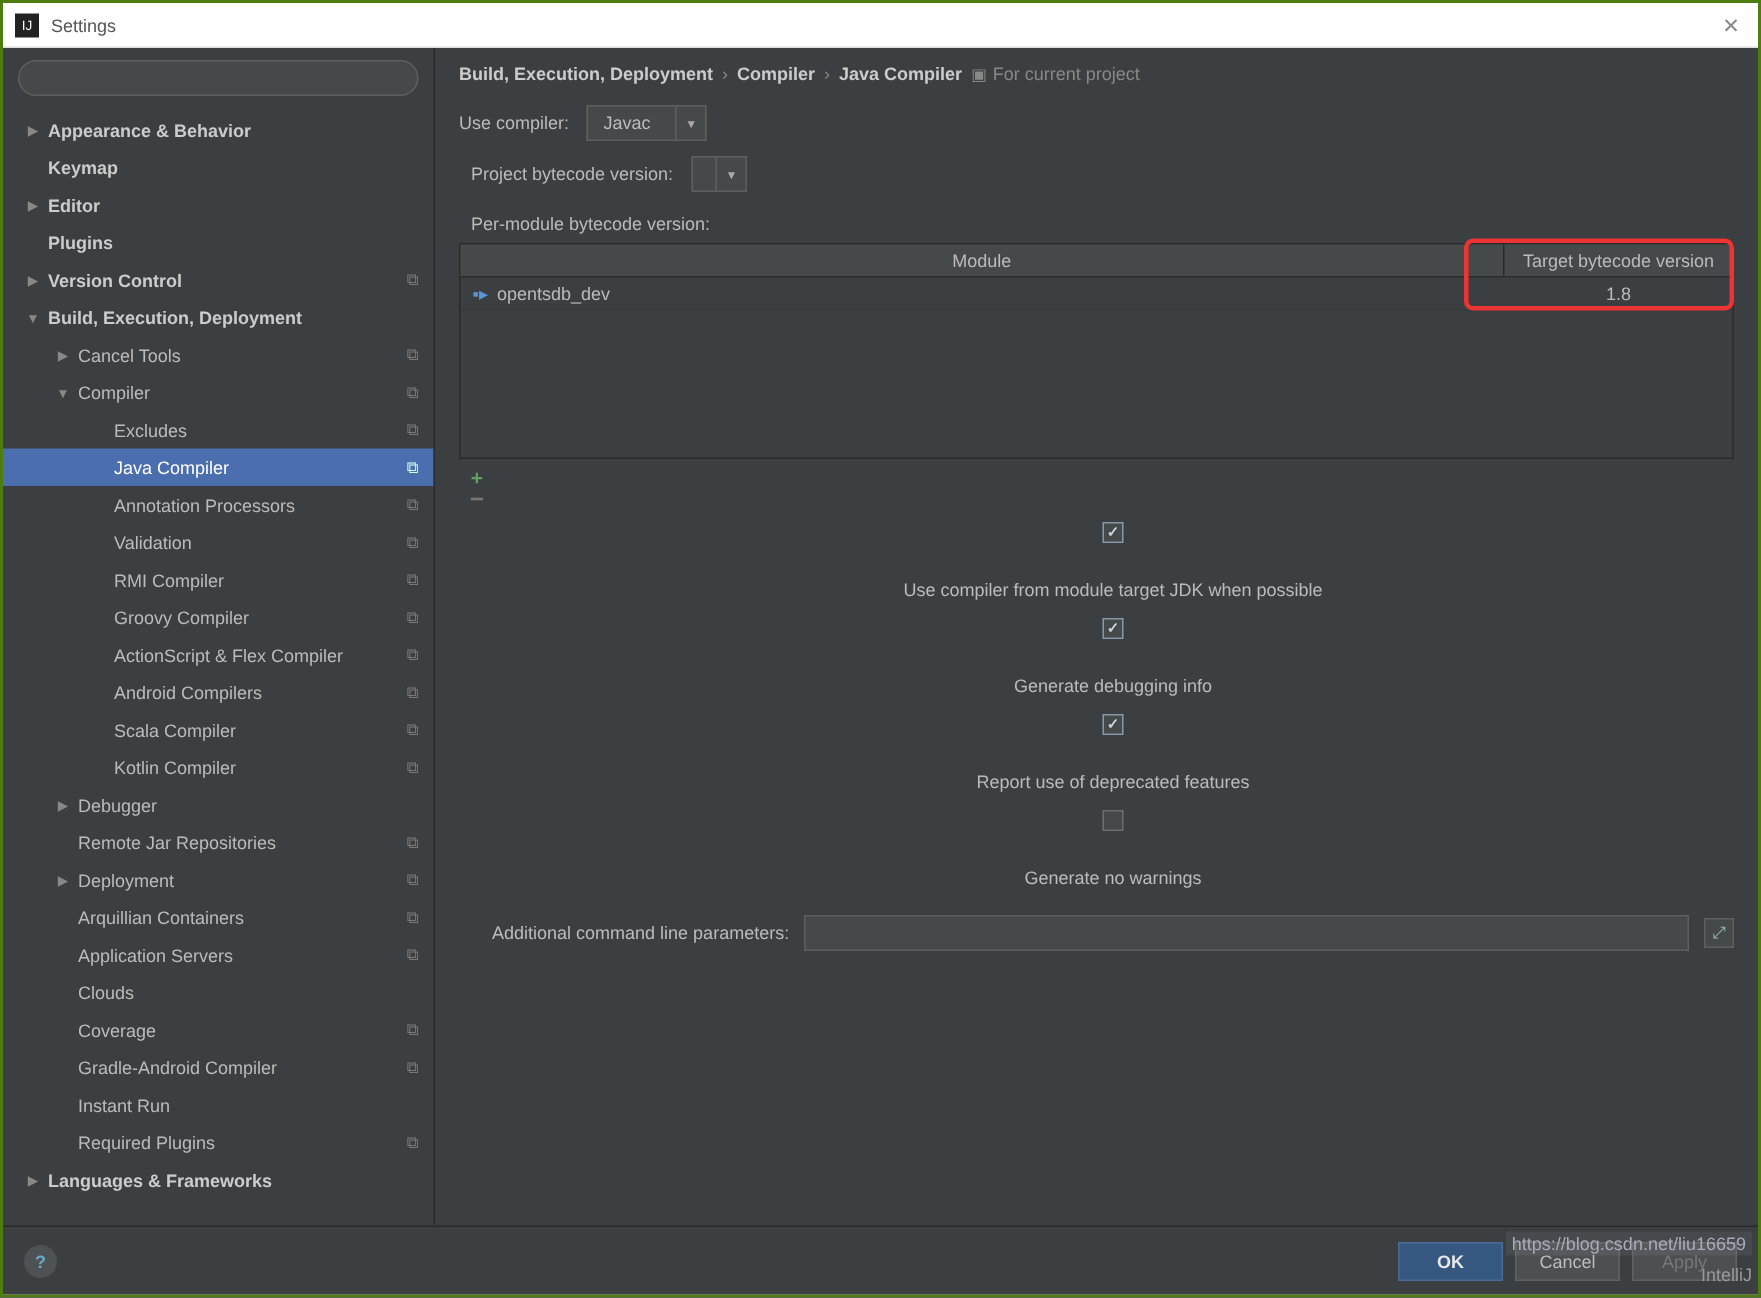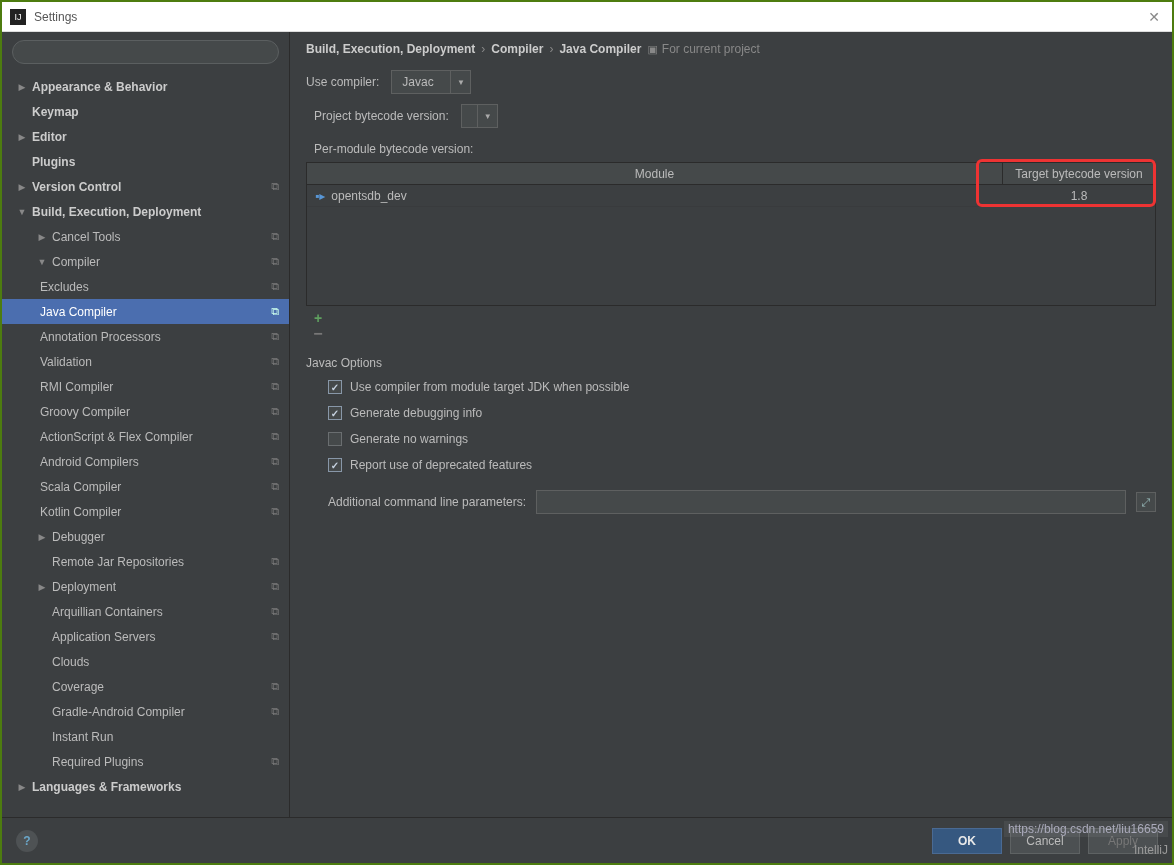--- a/index.html
+++ b/index.html
@@ -23,21 +23,21 @@
   .tree { flex: 1; overflow-y: auto; padding-top: 2px; }
   .tree-item { display: flex; align-items: center; height: 25px; padding-left: 14px; cursor: pointer; position: relative; }
   .tree-item.selected { background: #4b6eaf; color: #fff; }
   .tree-item .arrow { width: 12px; display: inline-block; color: #888; font-size: 9px; text-align: center; }
   .tree-item.selected .arrow { color: #ddd; }
   .tree-item .lbl { margin-left: 4px; }
   .tree-item.bold .lbl { font-weight: 600; color: #cccccc; }
   .tree-item .end-icon { position: absolute; right: 10px; color: #7a7a7a; font-size: 11px; }
   .tree-item.selected .end-icon { color: #cfe; }
   .ind1 { padding-left: 34px; }
-  .ind2 { padding-left: 22px; }
+  .ind2 { padding-left: 58px; }
   
   .rpane { flex: 1; display: flex; flex-direction: column; padding: 10px 16px 0 16px; overflow: hidden; }
   .breadcrumb { display: flex; align-items: center; gap: 6px; color: #bbb; margin-bottom: 14px; flex-wrap: wrap; }
   .breadcrumb .crumb { font-weight: 600; color: #cccccc; }
   .breadcrumb .sep { color: #888; }
   .breadcrumb .hint { color: #888; font-weight: normal; display: flex; align-items: center; gap: 4px; }
   .breadcrumb .hint-ico { font-size: 11px; }
   
   .form-row { display: flex; align-items: center; margin-bottom: 10px; }
   .form-row .label { margin-right: 12px; color: #bbb; }
@@ -58,21 +58,21 @@
   .table-body { height: 120px; }
   .table-row { display: flex; height: 22px; align-items: center; border-bottom: 1px solid #2b2b2b33; }
   .td-module { flex: 1; display: flex; align-items: center; padding-left: 8px; gap: 6px; }
   .td-module .mod-ico { color: #5896d6; font-size: 12px; }
   .td-target { width: 152px; text-align: center; }
   .table-side { width: 24px; display: flex; flex-direction: column; align-items: center; padding-top: 4px; gap: 4px; }
   .table-side .plus { color: #5fa05f; font-weight: bold; font-size: 14px; cursor: pointer; }
   .table-side .minus { color: #777; font-weight: bold; font-size: 16px; cursor: pointer; line-height: 8px; }
   
   .subheader { color: #bbb; margin: 8px 0 10px 0; }
-  .checkrow { display: flex; align-items: center; margin: 0 0 12px 22px; gap: 8px; }
+  .checkrow { display: flex; align-items: center; margin: 0 0 12px 22px; gap: 24px; flex-direction: column; }
   .chk { width: 14px; height: 14px; border: 1px solid #6a6e70; background: #45494a; display: flex; align-items: center; justify-content: center; font-size: 10px; cursor: pointer; }
   .chk.checked { border-color: #8897a8; }
   .chk.checked::after { content: "✓"; color: #c8d4e2; font-weight: bold; }
   
   .param-row { display: flex; align-items: center; margin: 6px 0 0 22px; gap: 10px; }
   .param-input { flex: 1; height: 24px; background: #45494a; border: 1px solid #5e6060; color: #bbb; padding: 0 6px; }
   .param-btn { width: 20px; height: 20px; border: 1px solid #5e6060; background: #45494a; display: flex; align-items: center; justify-content: center; color: #9bb; font-size: 11px; cursor: pointer; }
   
   .footer { height: 46px; border-top: 1px solid #2b2b2b; display: flex; align-items: center; padding: 0 14px; }
   .help-btn { width: 22px; height: 22px; border-radius: 50%; background: #4e5254; color: #6ba7c9; display: flex; align-items: center; justify-content: center; font-weight: bold; cursor: pointer; }
@@ -290,37 +290,36 @@
               </div>
             </div>
           </div>
           <div class="table-side">
             <span class="plus">+</span>
             <span class="minus">−</span>
           </div>
           <div class="highlight-box" style="right:0; top:-3px; width:180px; height:48px;"></div>
         </div>
 
-        <div class="subheader">Javac Options</div>
 
         <div class="checkrow">
           <span class="chk checked"></span>
           <span>Use compiler from module target JDK when possible</span>
         </div>
         <div class="checkrow">
           <span class="chk checked"></span>
           <span>Generate debugging info</span>
         </div>
         <div class="checkrow">
+          <span class="chk checked"></span>
+          <span>Report use of deprecated features</span>
+        </div>
+        <div class="checkrow">
           <span class="chk"></span>
           <span>Generate no warnings</span>
-        </div>
-        <div class="checkrow">
-          <span class="chk checked"></span>
-          <span>Report use of deprecated features</span>
         </div>
 
         <div class="param-row">
           <span>Additional command line parameters:</span>
           <input class="param-input" type="text" style="">
           <span class="param-btn">⤢</span>
         </div>
       </div>
     </div>
 

